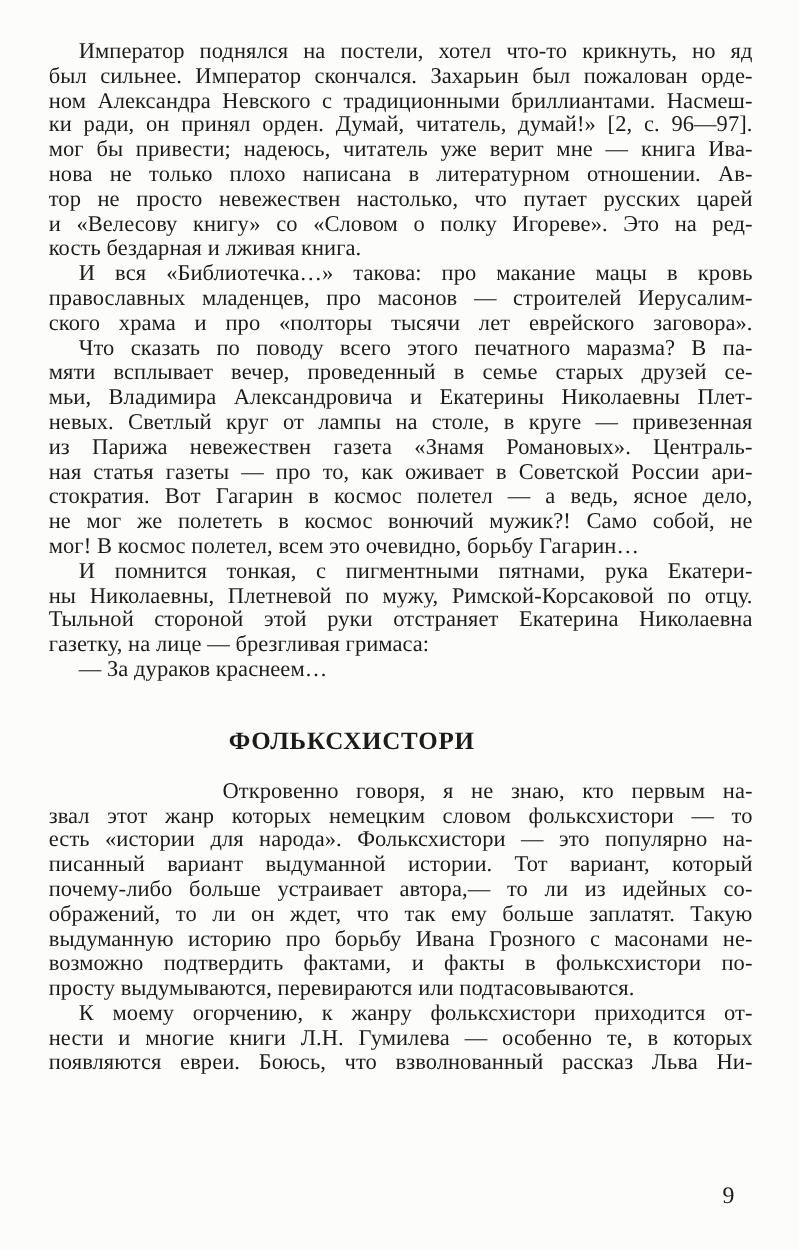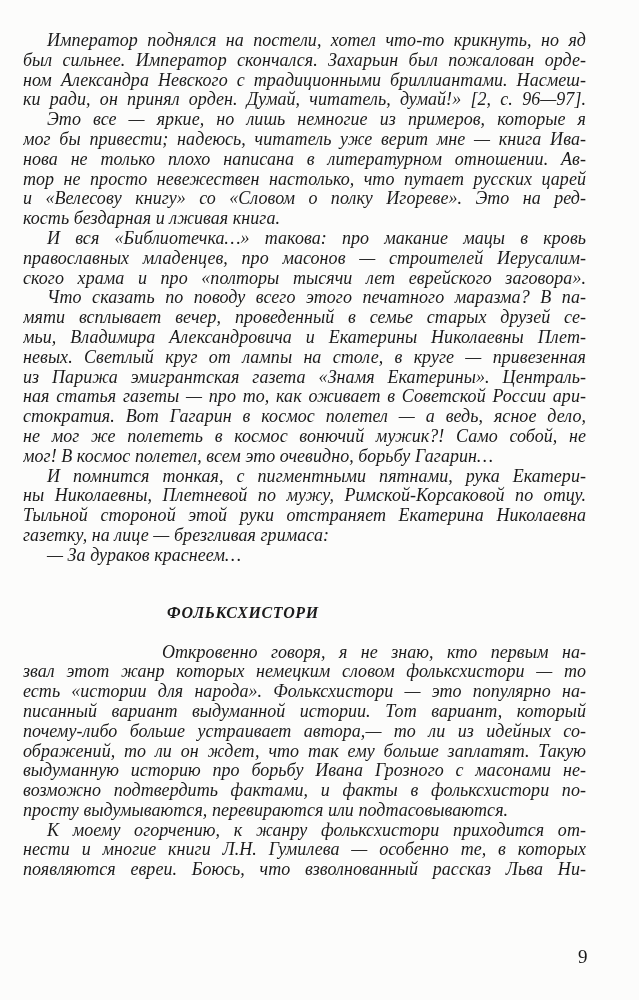--- a/index.html
+++ b/index.html
@@ -12,24 +12,23 @@
     width: 639px;
     height: 1000px;
     margin: 0 auto;
     background: #fcfcfb;
     color: #1b1b1b;
     font-family: "Liberation Serif", "DejaVu Serif", serif;
     overflow: hidden;
   }
   .text-block {
     position: absolute;
-    left: 23px;
+    left: 39px;
     top: 31px;
     width: 563px;
-    font-style: italic;
   }
   .para {
     margin: 0;
     padding: 0;
   }
   .line {
     font-size: 18px;
     line-height: 19.8px;
     height: 19.8px;
     overflow: hidden;
@@ -39,21 +38,21 @@
     letter-spacing: 0.05px;
   }
   .line.indent { padding-left: 24px; }
   .line.big-indent { padding-left: 139px; }
   .line.last {
     text-align: left;
     text-align-last: left;
   }
   .heading {
     margin: 36px 0 19px 144px;
-    font-size: 16px;
+    font-size: 20px;
     line-height: 22px;
     font-weight: bold;
     letter-spacing: 0.6px;
   }
   .page-number {
     position: absolute;
     left: 578px;
     top: 946px;
     font-size: 19px;
     line-height: 22px;
@@ -64,38 +63,37 @@
 
 <div class="page">
   <div class="text-block" id="text-block">
       <div class="para">
         <div class="line indent">Император поднялся на постели, хотел что-то крикнуть, но яд</div>
         <div class="line">был сильнее. Император скончался. Захарьин был пожалован орде-</div>
         <div class="line">ном Александра Невского с традиционными бриллиантами. Насмеш-</div>
         <div class="line">ки ради, он принял орден. Думай, читатель, думай!» [2, с. 96—97].</div>
       </div>
       <div class="para">
-        <div class="line indent">Это все — яркие, но лишь немногие из примеров, которые я</div>
         <div class="line">мог бы привести; надеюсь, читатель уже верит мне — книга Ива-</div>
         <div class="line">нова не только плохо написана в литературном отношении. Ав-</div>
         <div class="line">тор не просто невежествен настолько, что путает русских царей</div>
         <div class="line">и «Велесову книгу» со «Словом о полку Игореве». Это на ред-</div>
         <div class="line last">кость бездарная и лживая книга.</div>
       </div>
       <div class="para">
         <div class="line indent">И вся «Библиотечка…» такова: про макание мацы в кровь</div>
         <div class="line">православных младенцев, про масонов — строителей Иерусалим-</div>
         <div class="line">ского храма и про «полторы тысячи лет еврейского заговора».</div>
       </div>
       <div class="para">
         <div class="line indent">Что сказать по поводу всего этого печатного маразма? В па-</div>
         <div class="line">мяти всплывает вечер, проведенный в семье старых друзей се-</div>
         <div class="line">мьи, Владимира Александровича и Екатерины Николаевны Плет-</div>
         <div class="line">невых. Светлый круг от лампы на столе, в круге — привезенная</div>
-        <div class="line">из Парижа эмигрантская газета «Знамя Екатерины». Централь-</div>
+        <div class="line">из Парижа невежествен газета «Знамя Романовых». Централь-</div>
         <div class="line">ная статья газеты — про то, как оживает в Советской России ари-</div>
         <div class="line">стократия. Вот Гагарин в космос полетел — а ведь, ясное дело,</div>
         <div class="line">не мог же полететь в космос вонючий мужик?! Само собой, не</div>
         <div class="line last">мог! В космос полетел, всем это очевидно, борьбу Гагарин…</div>
       </div>
       <div class="para">
         <div class="line indent">И помнится тонкая, с пигментными пятнами, рука Екатери-</div>
         <div class="line">ны Николаевны, Плетневой по мужу, Римской-Корсаковой по отцу.</div>
         <div class="line">Тыльной стороной этой руки отстраняет Екатерина Николаевна</div>
         <div class="line last">газетку, на лице — брезгливая гримаса:</div>

